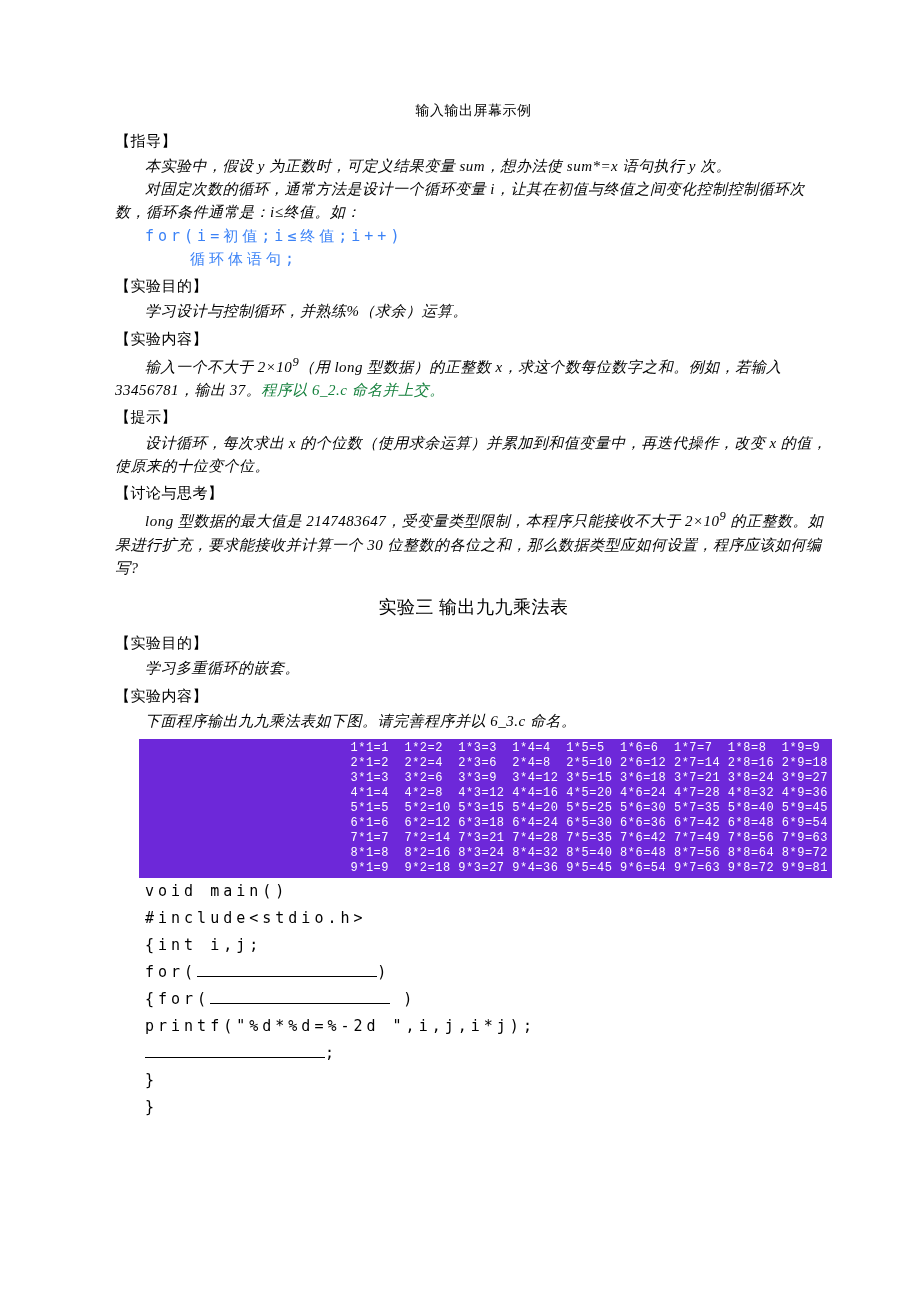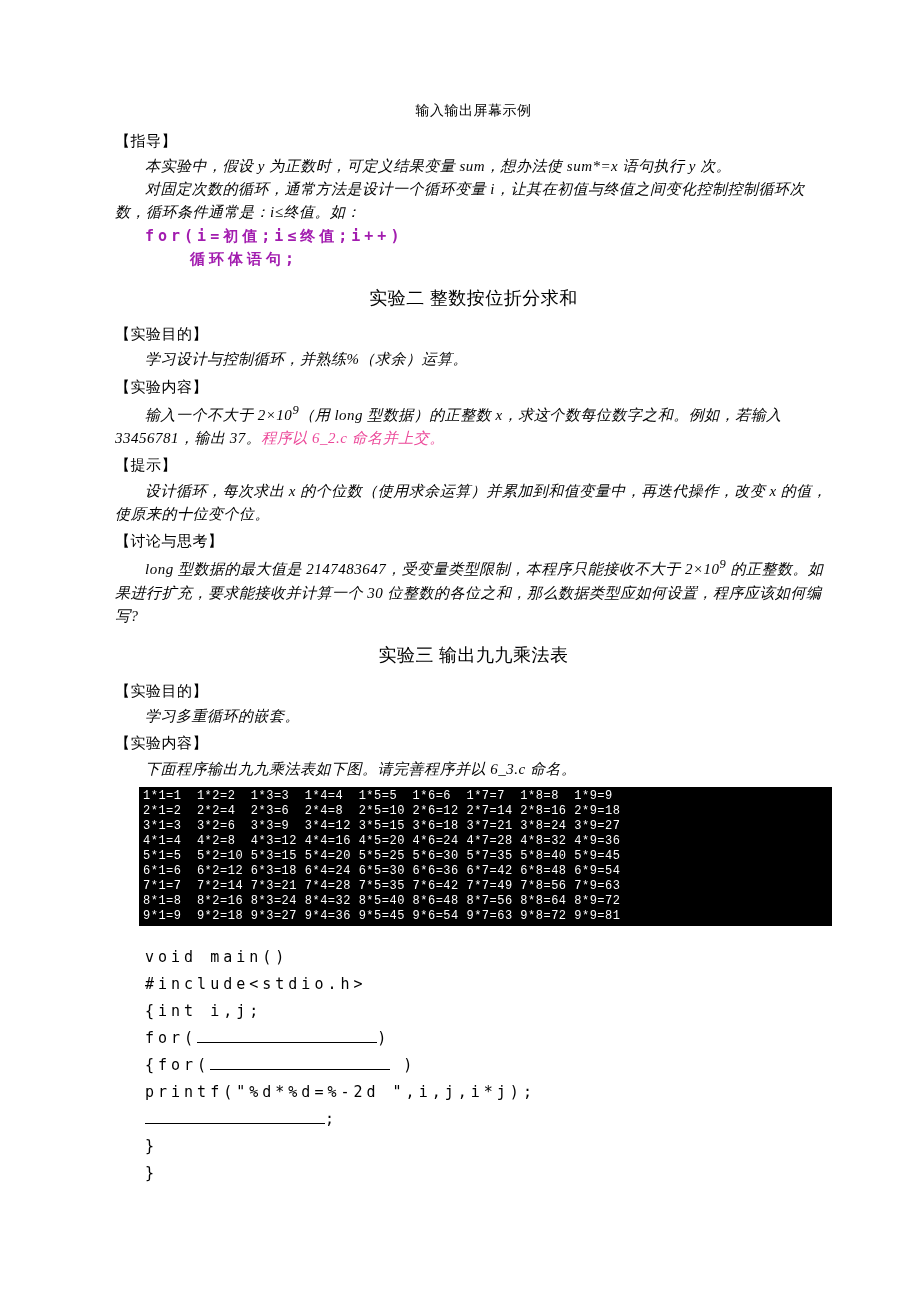--- a/index.html
+++ b/index.html
@@ -23,44 +23,44 @@
   }
   .heading-brackets {
     margin: 4px 0 2px 0;
   }
   .para {
     text-indent: 2em;
     margin: 0;
     font-style: italic;
   }
   .blue {
-    color: #ec4899;
+    color: #15803d;
   }
   .code-line {
     font-family: "SimSun", "宋体", monospace;
     letter-spacing: 4px;
     margin-left: 2em;
-    color: #a21caf;
-    font-weight: bold;
+    color: #3b82f6;
   }
   .section-title {
     text-align: center;
     font-size: 18px;
     margin: 14px 0 10px 0;
   }
   .mul-table {
-    background: #000000;
+    background: #6d28d9;
     color: #fff;
     font-family: "Consolas", "Courier New", monospace;
     font-size: 12px;
     line-height: 1.25;
     padding: 2px 4px;
-    margin: 6px 0 18px 2em;
+    margin: 6px 0 0 2em;
     white-space: pre;
     letter-spacing: 0.5px;
+    text-align: right;
   }
   .code-block {
     font-family: "SimSun", "宋体", monospace;
     letter-spacing: 4px;
     margin-left: 2em;
     line-height: 1.8;
   }
   .underline-blank {
     display: inline-block;
     border-bottom: 1px solid #000;
@@ -75,21 +75,20 @@
 <div class="page">
 
   <div class="center-caption">输入输出屏幕示例</div>
 
   <div class="heading-brackets">【指导】</div>
   <p class="para">本实验中，假设 y 为正数时，可定义结果变量 sum，想办法使 sum*=x 语句执行 y 次。</p>
   <p class="para">对固定次数的循环，通常方法是设计一个循环变量 i，让其在初值与终值之间变化控制控制循环次数，循环条件通常是：i≤终值。如：</p>
   <div class="code-line">for(i=初值;i≤终值;i++)</div>
   <div class="code-line" style="margin-left:5em;">循环体语句;</div>
 
-  <div class="section-title">实验二  整数按位折分求和</div>
 
   <div class="heading-brackets">【实验目的】</div>
   <p class="para">学习设计与控制循环，并熟练%（求余）运算。</p>
 
   <div class="heading-brackets">【实验内容】</div>
   <p class="para">
     <span>输入一个不大于 2×10</span><sup>9</sup><span>（用 long 型数据）的正整数 x，求这个数每位数字之和。例如，若输入 33456781，输出 37。</span><span class="blue">程序以 6_2.c 命名并上交。</span>
   </p>
 
   <div class="heading-brackets">【提示】</div>

